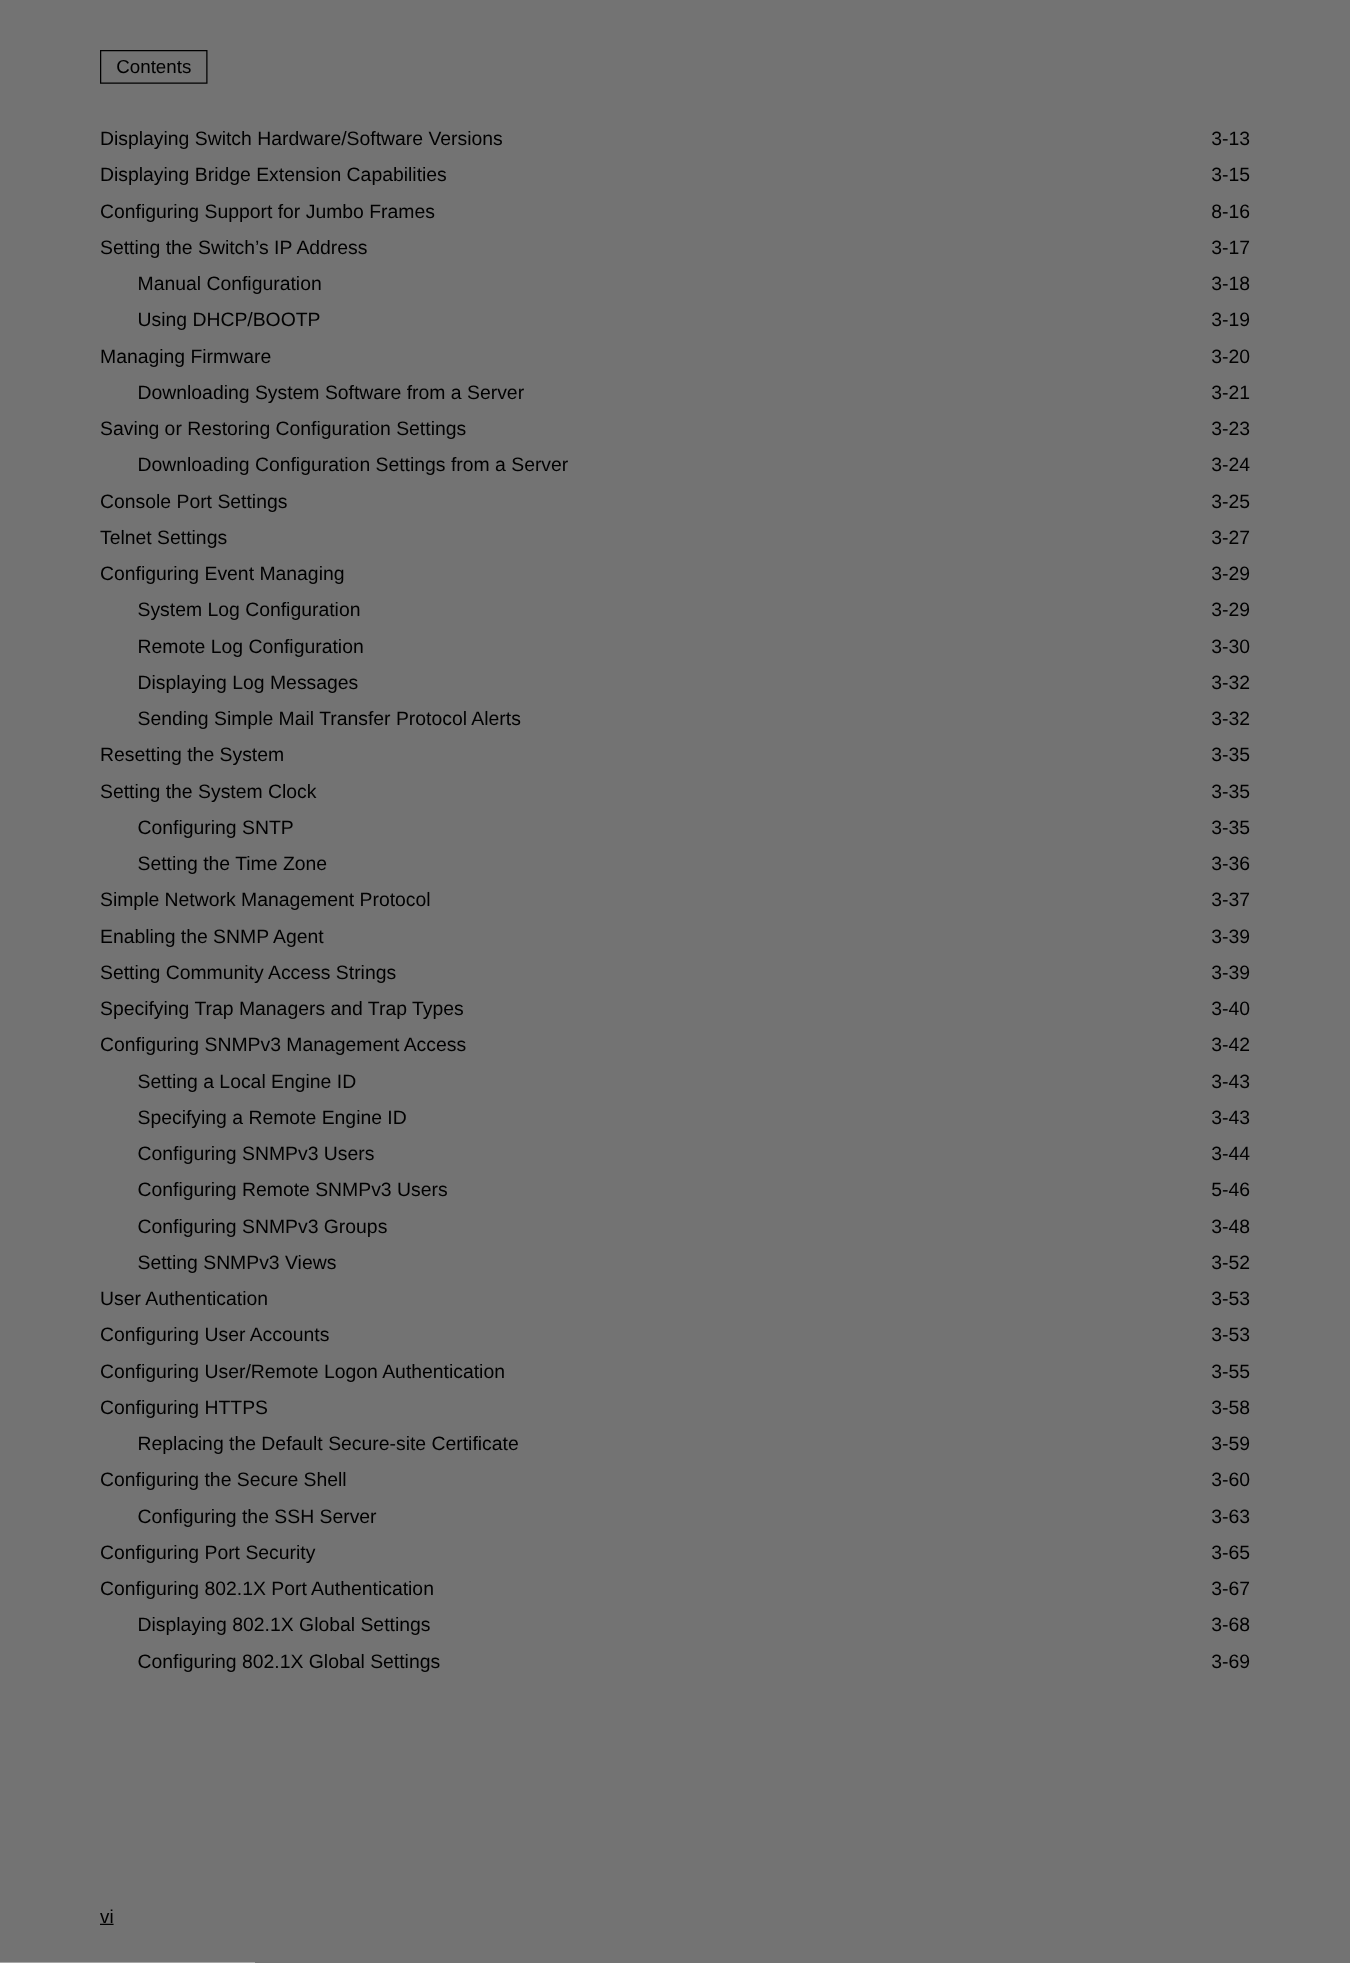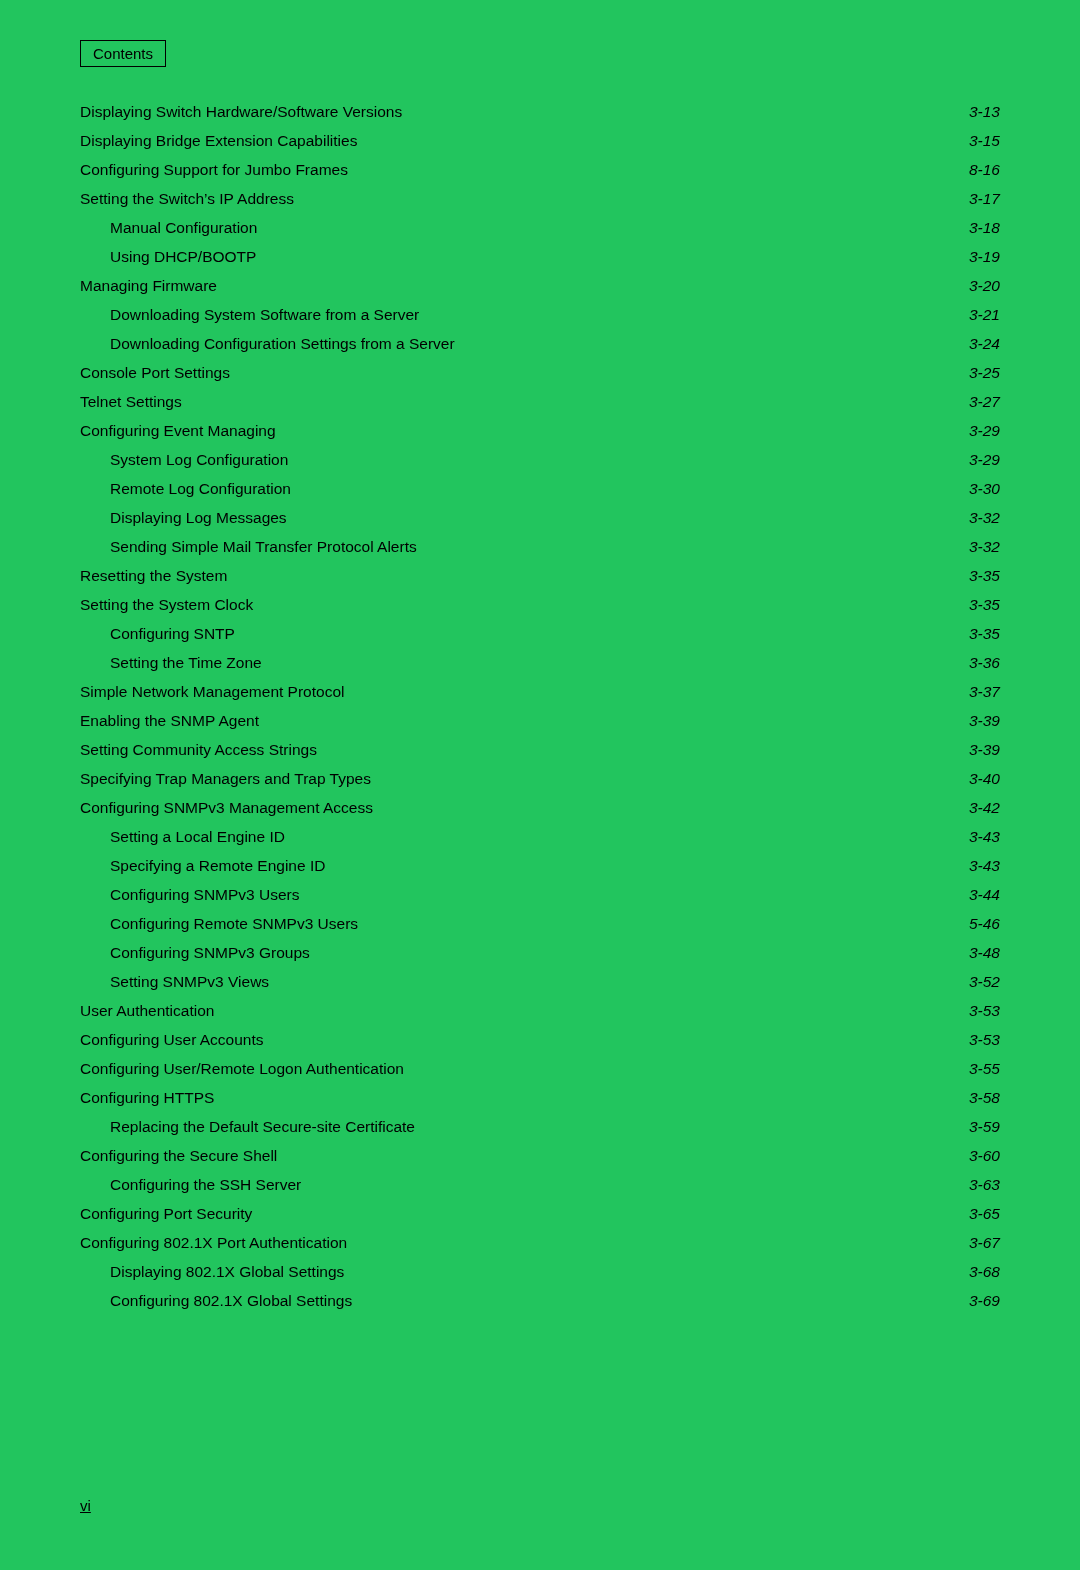--- a/index.html
+++ b/index.html
@@ -13,21 +13,21 @@
       background: #fff;
       color: #000;
       width: 1080px;
       min-height: 1570px;
       position: relative;
     }
 
     .page-container {
       width: 1080px;
       min-height: 1570px;
-      background: #22c55e;
+      background: #737373;
       padding: 40px 80px 60px 80px;
       position: relative;
     }
 
     .header-box {
       border: 1px solid #000;
       display: inline-block;
       padding: 4px 12px;
       margin-bottom: 30px;
       font-size: 15px;
@@ -46,30 +46,29 @@
     }
 
     .toc-table tr td:first-child {
       width: 85%;
     }
 
     .toc-table tr td:last-child {
       text-align: right;
       white-space: nowrap;
       vertical-align: top;
-      font-style: italic;
     }
 
     .indent-1 td:first-child {
       padding-left: 30px;
     }
 
     .page-footer {
       position: absolute;
-      bottom: 56px;
+      bottom: 28px;
       left: 80px;
       font-size: 15px;
       text-decoration: underline;
     }
   </style>
 </head>
 <body>
 
 <div class="page-container">
 
@@ -104,20 +103,24 @@
           <td>3-19</td>
         </tr>
         <tr>
           <td>Managing Firmware</td>
           <td>3-20</td>
         </tr>
         <tr class="indent-1">
           <td>Downloading System Software from a Server</td>
           <td>3-21</td>
         </tr>
+        <tr>
+          <td>Saving or Restoring Configuration Settings</td>
+          <td>3-23</td>
+        </tr>
         <tr class="indent-1">
           <td>Downloading Configuration Settings from a Server</td>
           <td>3-24</td>
         </tr>
         <tr>
           <td>Console Port Settings</td>
           <td>3-25</td>
         </tr>
         <tr>
           <td>Telnet Settings</td>

